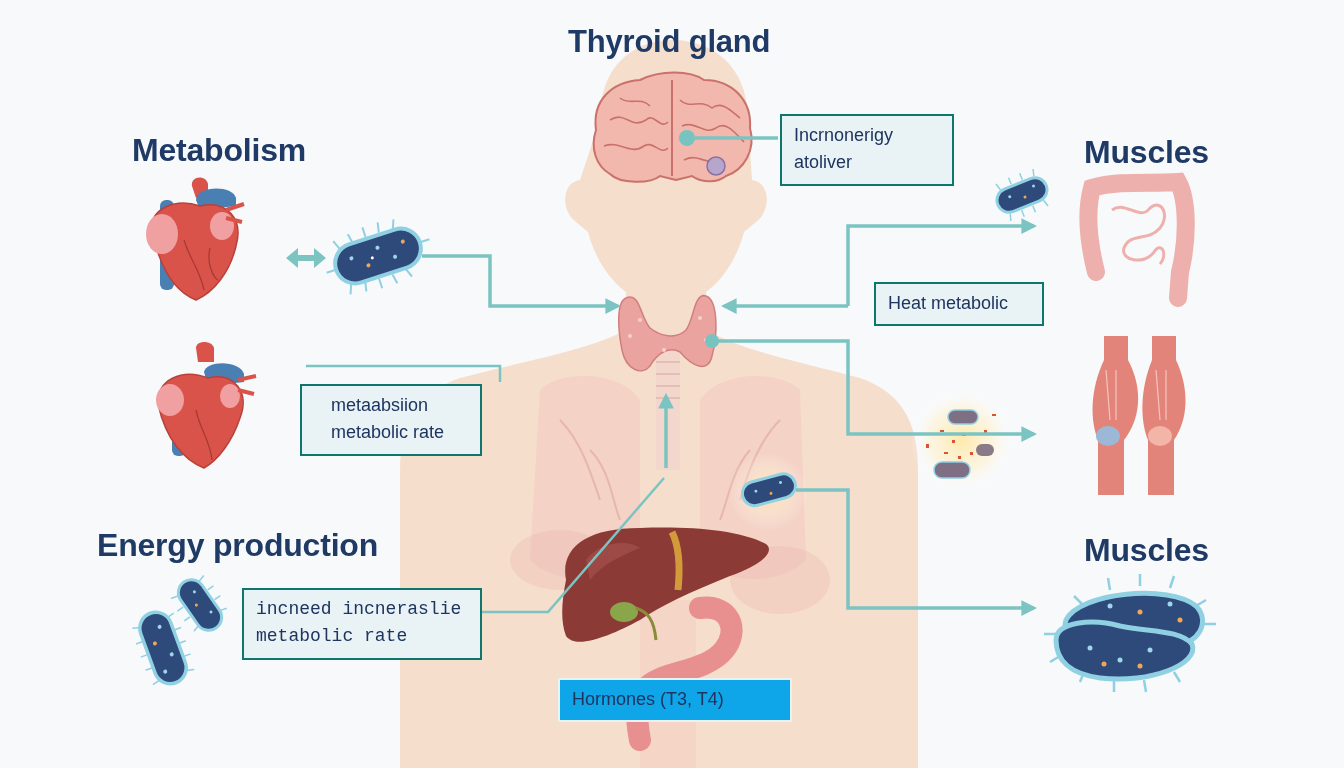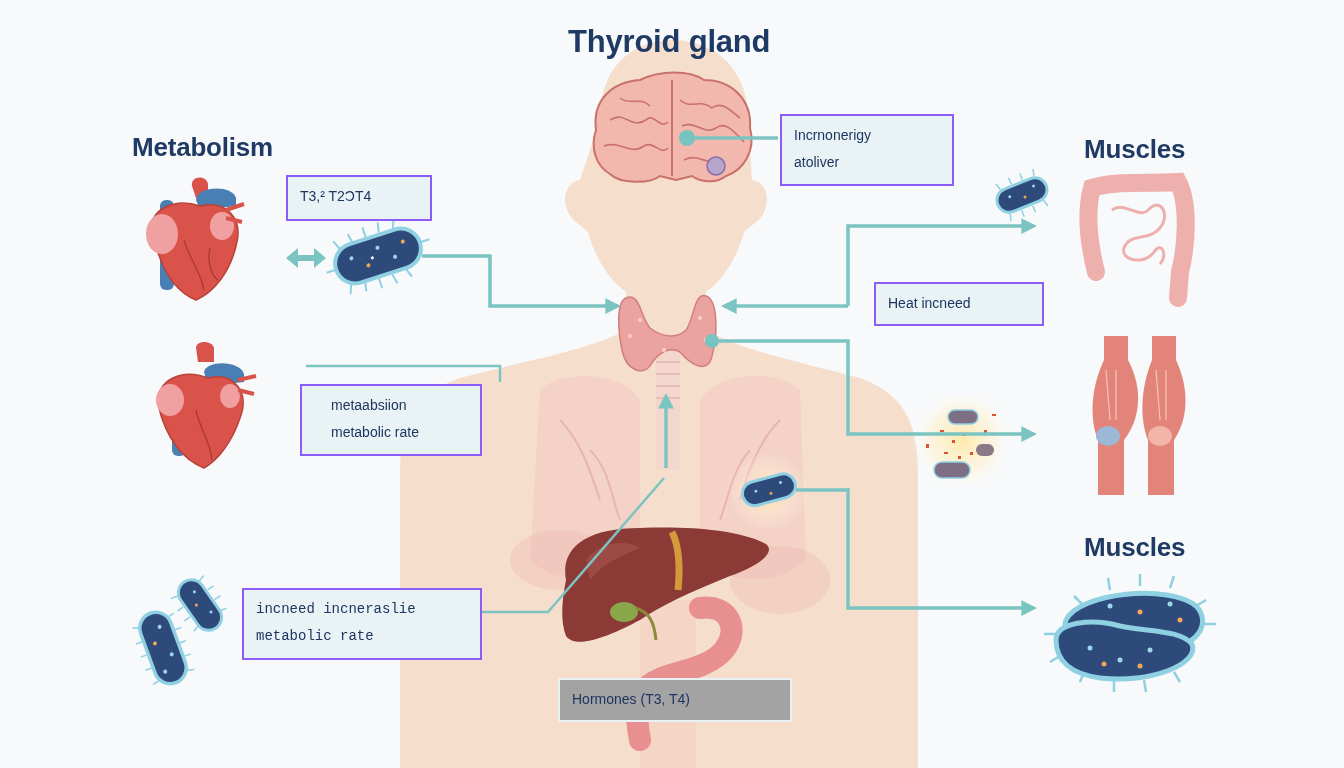--- a/index.html
+++ b/index.html
@@ -5,30 +5,30 @@
   html, body { margin: 0; padding: 0; }
   body {
     width: 1344px; height: 768px; overflow: hidden; position: relative;
     background: #f7f9fb;
     font-family: "Liberation Sans", "DejaVu Sans", sans-serif;
   }
   .stage { position: absolute; left: 0; top: 0; width: 1344px; height: 752px; }
   svg.art { position: absolute; left: 0; top: 0; }
   .heading {
     position: absolute; font-weight: 700; color: #1f3a64;
-    font-size: 26px; letter-spacing: -0.2px; white-space: nowrap;
+    font-size: 32px; letter-spacing: -0.2px; white-space: nowrap;
   }
   .heading.title { font-size: 31px; }
   .label-box {
     position: absolute; background: rgba(232, 243, 246, 0.96);
-    border: 2px solid #8b5cf6; color: #1e3560; font-size: 14px;
+    border: 2px solid #0f766e; color: #1e3560; font-size: 18px;
     line-height: 27px; padding: 6px 12px; white-space: nowrap; box-sizing: border-box;
   }
   .label-box span { display: block; }
-  .label-box.plain { border-color: #e8f1f4; background: #a3a3a3; }
+  .label-box.plain { border-color: #e8f1f4; background: #0ea5e9; }
 </style>
 </head>
 <body>
 
 <div class="stage">
 
   <svg class="art" width="1344" height="768" viewBox="0 0 1344 768">
     <defs>
       <radialGradient id="glow" cx="50%" cy="50%" r="50%">
         <stop offset="0%" stop-color="#ffe9a8" stop-opacity="0.95"></stop>
@@ -225,34 +225,32 @@
       <path d="M796,490 L848,490 L848,608 L1034,608" marker-end="url(#arrow)"></path>
       <path d="M666,468 L666,396" marker-end="url(#arrow)"></path>
       <path d="M480,612 L548,612 L664,478" stroke-width="2.5"></path>
       <path d="M306,366 L500,366 L500,382" stroke-width="2.5"></path>
     </g>
     <circle cx="712" cy="341" r="7" fill="#76c3c0"></circle>
   </svg>
 
   <div class="heading title" style="left:568px; top:24px;">Thyroid gland</div>
   <div class="heading" style="left:132px; top:132px;">Metabolism</div>
+  <div class="heading" style="left:97px; top:527px;">Energy production</div>
   <div class="heading" style="left:1084px; top:134px;">Muscles</div>
   <div class="heading" style="left:1084px; top:532px;">Muscles</div>
 
   <div class="label-box" style="left:780px; top:114px; width:174px; height:72px;">
     <span>Incrnonerigy</span>
     <span>atoliver</span>
   </div>
 
-  <div class="label-box" style="left:286px; top:175px; width:146px; height:46px;">
-    <span>T3,² T2ƆT4</span>
-  </div>
 
   <div class="label-box" style="left:874px; top:282px; width:170px; height:44px;">
-    <span>Heat incneed</span>
+    <span>Heat metabolic</span>
   </div>
 
   <div class="label-box" style="left:300px; top:384px; width:182px; height:72px;padding-left:29px;">
     <span>metaabsiion</span>
     <span>metabolic rate</span>
   </div>
 
   <div class="label-box" style="left:242px; top:588px; width:240px; height:72px;font-family:Liberation Mono, monospace;">
     <span>incneed incneraslie</span>
     <span>metabolic rate</span>

